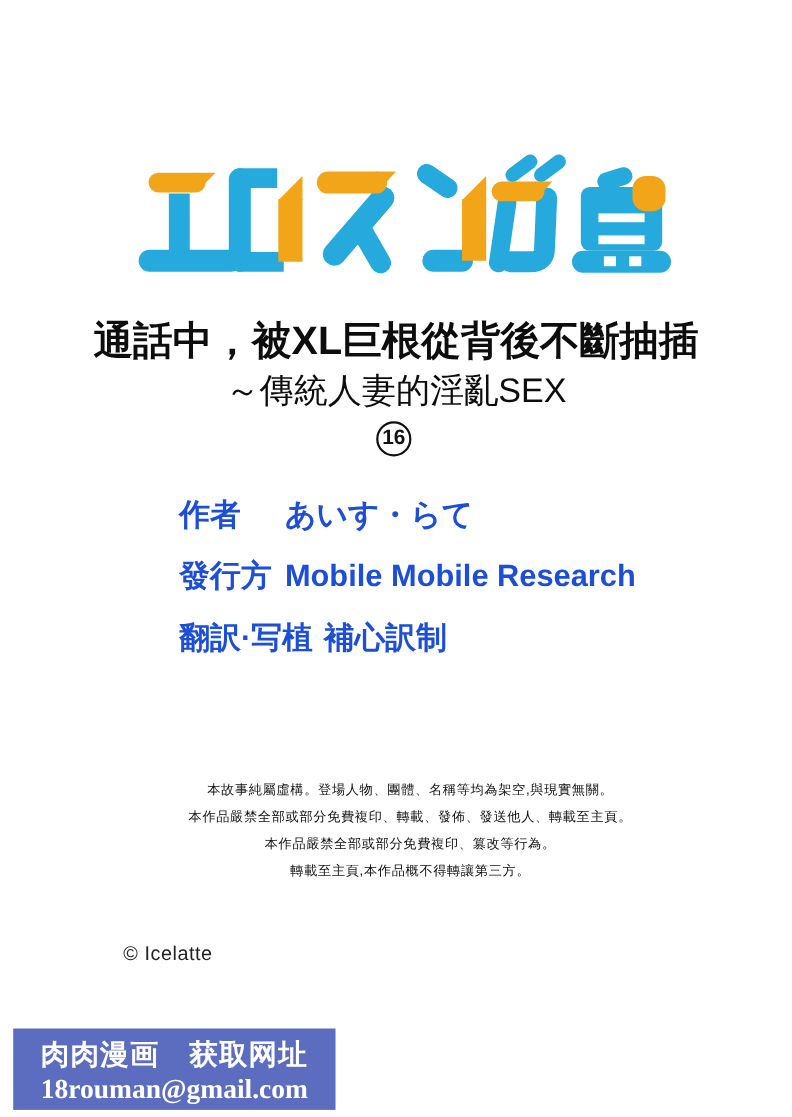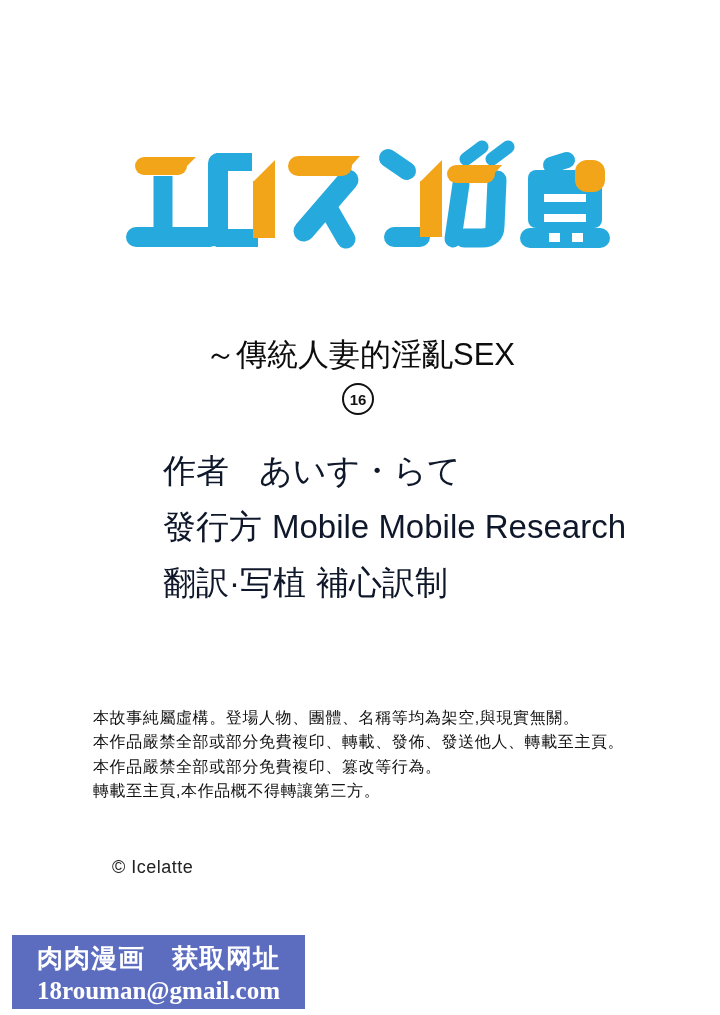--- a/index.html
+++ b/index.html
@@ -16,32 +16,32 @@
     font-size:36px;font-weight:700;color:#0d0d0d;white-space:nowrap;letter-spacing:0px;
   }
   .title-line2{
     position:absolute;top:334px;left:0;width:720px;text-align:center;
     font-size:31px;font-weight:400;color:#0d0d0d;white-space:nowrap;
   }
   .volume-badge{
     position:absolute;top:383px;left:342px;width:32px;height:32px;
     border:2.5px solid #111;border-radius:50%;
     display:flex;align-items:center;justify-content:center;
-    font-size:15px;font-weight:700;color:#111;box-sizing:border-box;
+    font-size:19px;font-weight:700;color:#111;box-sizing:border-box;
   }
   
-  .credit-row{position:absolute;left:163px;font-size:33px;color:#0f172a;white-space:nowrap;font-weight:400;}
+  .credit-row{position:absolute;left:163px;font-size:28px;color:#1d4ed8;white-space:nowrap;font-weight:700;}
   .credit-row .lbl{display:inline-block;min-width:86px;padding-right:10px;}
   .credit-row.r1{top:449px;}
   .credit-row.r2{top:505px;}
   .credit-row.r3{top:561px;}
   
   .disclaimer{
     position:absolute;left:93px;top:706px;width:560px;
-    font-size:16px;line-height:24.4px;color:#111;letter-spacing:0.6px;white-space:nowrap;
+    font-size:12px;line-height:24.4px;color:#111;letter-spacing:0.6px;white-space:nowrap;text-align:center;
   }
   
   .copyright{position:absolute;left:112px;top:857px;font-size:18px;color:#222;letter-spacing:0.5px;}
   
   .watermark{
     position:absolute;left:12px;top:935px;width:293px;height:74px;
     background:#5c6dc0;color:#ffffff;text-align:center;overflow:hidden;
   }
   .watermark .wm1{
     margin-top:6px;font-size:26px;font-weight:800;letter-spacing:1px;white-space:nowrap;
@@ -105,20 +105,21 @@
         <rect x="424" y="56" width="42" height="8" fill="#ffffff"></rect>
         <rect x="424" y="76" width="42" height="8" fill="#ffffff"></rect>
         <rect x="400" y="90" width="90" height="20" rx="10" fill="#26aade"></rect>
         <rect x="429" y="95" width="11" height="9" fill="#ffffff"></rect>
         <rect x="452" y="95" width="11" height="9" fill="#ffffff"></rect>
         <rect x="455" y="22" width="30" height="32" rx="12" fill="#f3a51a"></rect>
       </g>
     </svg>
   </div>
 
+  <div class="title-line1">通話中，被XL巨根從背後不斷抽插</div>
   <div class="title-line2">～傳統人妻的淫亂SEX</div>
   <div class="volume-badge">
     <span>16</span>
   </div>
 
   <div class="credit-row r1">
     <span class="lbl">作者</span><span>あいす・らて</span>
   </div>
   <div class="credit-row r2">
     <span class="lbl">發行方</span><span>Mobile Mobile Research</span>

